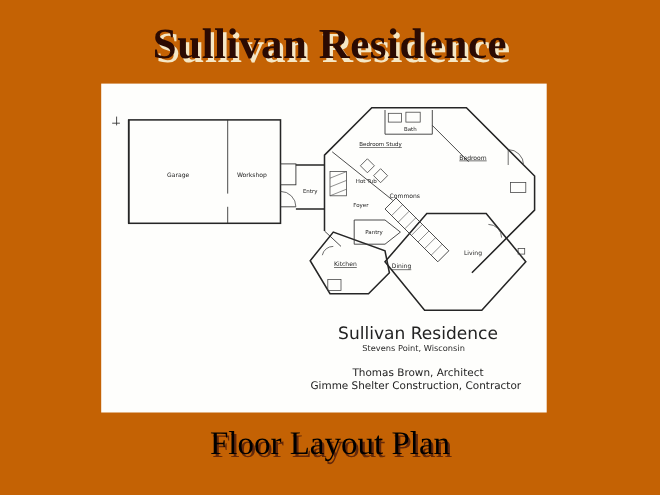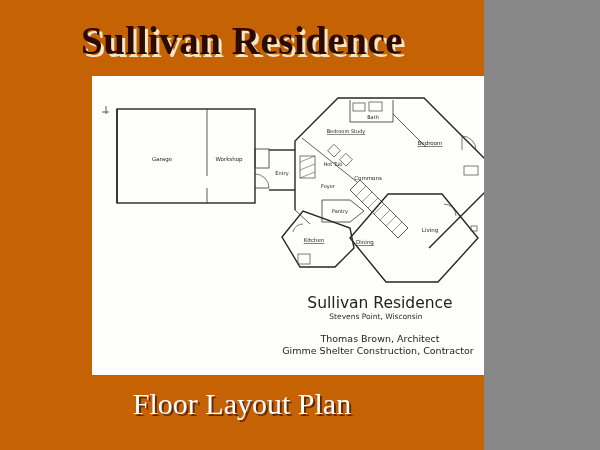--- a/index.html
+++ b/index.html
@@ -1,35 +1,35 @@
 <!DOCTYPE html>
 <html><head>
 <meta charset="utf-8">
 <style>
   html,body { margin:0; padding:0; background:#888; }
   .slide {
-    position:relative; width:484px; height:450px;
+    position:relative; width:600px; height:450px;
     background:#C46204; overflow:hidden;
     font-family:"Liberation Serif", serif;
   }
   .slide-title {
     position:absolute; top:18px; left:0; right:0; margin:0;
     text-align:center; font-size:39px; font-weight:bold;
     color:#2B0A02; text-shadow:3px 3px 0 #F5E7C6;
     letter-spacing:0.5px;
   }
   .plan-image {
     position:absolute; left:92px; top:76px; width:405px; height:299px;
     background:#FEFEFC;
   }
   .plan-image svg { display:block; width:405px; height:299px; }
   .slide-caption {
     position:absolute; top:387px; left:0; right:0;
     text-align:center; font-size:30px; font-weight:normal;
-    color:#ffffff; text-shadow:2px 2px 0 #63280A;
+    color:#000000; text-shadow:2px 2px 0 #63280A;
   }
   
   .wall  { fill:none; stroke:#262626; stroke-width:1.4; stroke-linejoin:miter; }
   .wallthin { fill:none; stroke:#333; stroke-width:0.8; }
   .fixture { fill:none; stroke:#444; stroke-width:0.7; }
   .hatch { stroke:#555; stroke-width:0.6; }
   .roomlabel {
     font-family:"DejaVu Sans", sans-serif; font-size:5.5px;
     fill:#1c1c1c; text-anchor:middle;
   }

